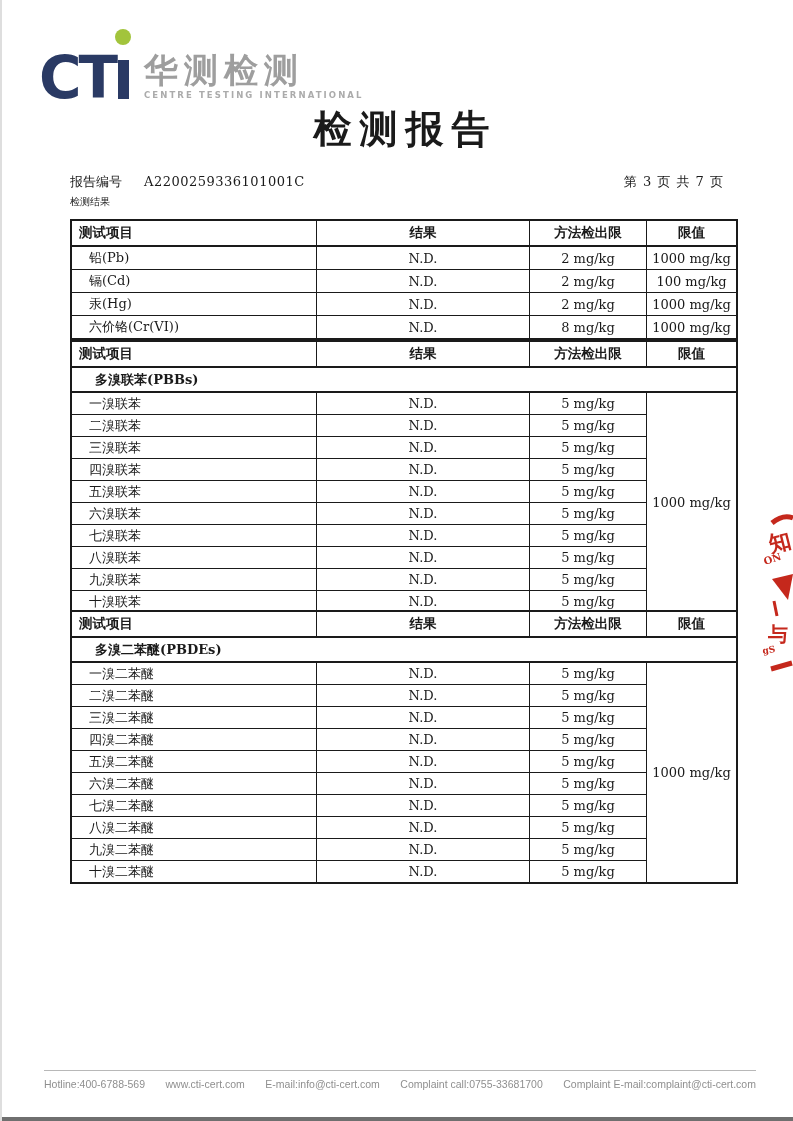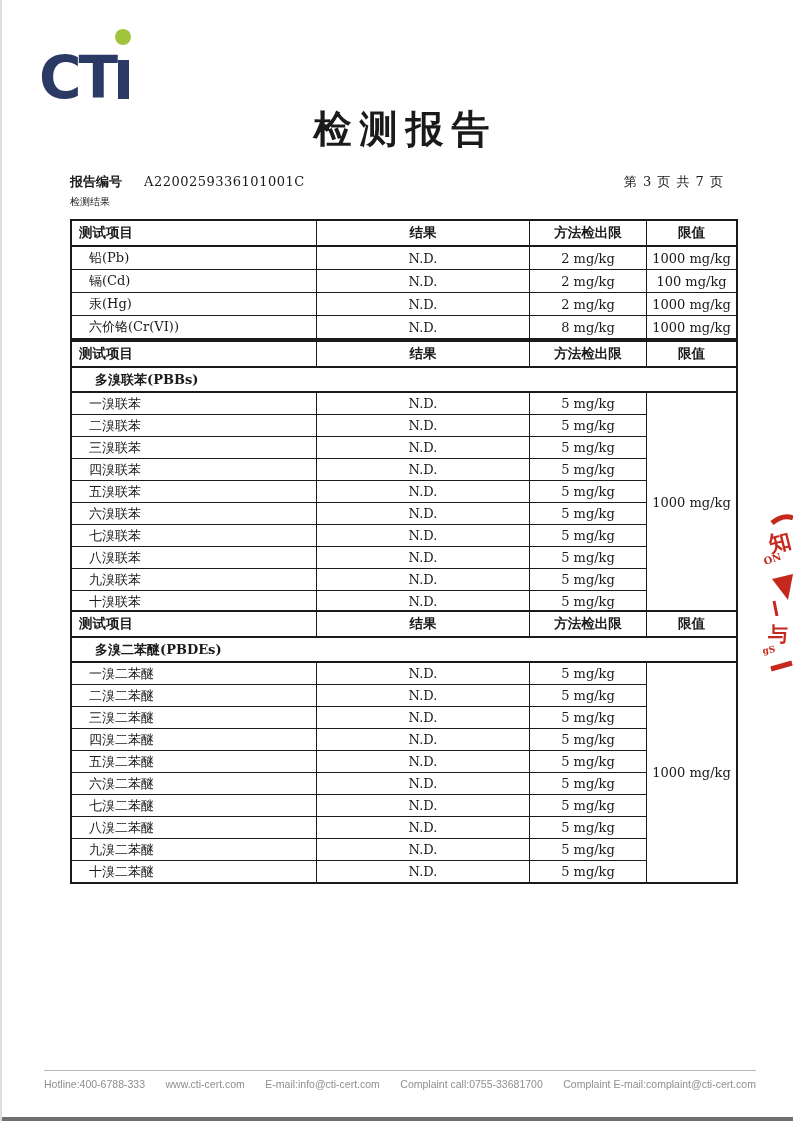--- a/index.html
+++ b/index.html
@@ -19,21 +19,21 @@
   .logo-cn-block{margin-left:8px;padding-bottom:0px;}
   .logo-cn{font-family:"DejaVu Sans","Liberation Sans",sans-serif;font-size:34px;line-height:1.1;
     color:var(--graylogo);letter-spacing:6px;font-weight:bold;}
   .logo-tagline{font-family:"DejaVu Sans","Liberation Sans",sans-serif;font-size:8.5px;color:#ababab;
     letter-spacing:2.1px;font-weight:bold;margin-top:1px;}
   
   .title{position:absolute;top:104px;left:0;width:100%;text-align:center;
     font-size:38px;font-weight:bold;letter-spacing:8px;margin-left:8px;}
   .meta{position:absolute;top:173px;left:68px;width:654px;display:flex;
     justify-content:space-between;align-items:baseline;font-size:13px;}
-  .report-label{font-weight:bold;}
+  .report-label{font-weight:normal;}
   .report-no{margin-left:22px;letter-spacing:0.5px;}
   .page-info{font-size:13px;letter-spacing:1px;}
   .results-label{position:absolute;top:195px;left:68px;font-weight:normal;font-size:10px;}
   
   table.tbl{position:absolute;left:68px;width:654px;border-collapse:collapse;table-layout:fixed;
     font-size:13px;background:#fff;}
   table.tbl,table.tbl th,table.tbl td{border:1px solid #1a1a1a;}
   table.tbl{border:2px solid #1a1a1a;}
   table.tbl th{border-bottom:2px solid #1a1a1a;font-size:13.5px;font-weight:bold;height:24px;
     text-align:center;padding:0;}
@@ -63,20 +63,24 @@
 <body>
 
 <div class="page" style="--navy: #2a3a64; --green: #a2c43c; --graylogo: #9e9e9e; --stamp: #c5281c;">
 
   <div class="logo">
     <div class="logo-cti">
       <span class="logo-ct">CT</span>
       <span class="logo-stem"></span>
       <span class="logo-dot"></span>
     </div>
+    <div class="logo-cn-block">
+      <div class="logo-cn">华测检测</div>
+      <div class="logo-tagline">CENTRE TESTING INTERNATIONAL</div>
+    </div>
   </div>
 
   <div class="title">检测报告</div>
 
   <div class="meta">
     <div>
       <span class="report-label">报告编号</span><span class="report-no">A2200259336101001C</span>
     </div>
     <div class="page-info">第 3 页  共 7 页</div>
   </div>
@@ -253,21 +257,21 @@
       <text x="5" y="60" font-size="10" fill="currentColor" font-weight="bold" transform="rotate(-18 5 60)">ON</text>
       <polygon points="12,74 33,69 28,95" fill="currentColor"></polygon>
       <path d="M14,96 L17,111" stroke="currentColor" stroke-width="3" fill="none"></path>
       <text x="8" y="136" font-size="20" fill="currentColor" font-weight="bold">与</text>
       <text x="3" y="149" font-size="9" fill="currentColor" font-weight="bold" transform="rotate(-10 3 149)">gS</text>
       <path d="M11,164 L32,158" stroke="currentColor" stroke-width="5" fill="none"></path>
     </svg>
   </div>
 
   <div class="footer">
-      <span>Hotline:400-6788-333</span>
+      <span>Hotline:400-6788-569</span>
       <span>www.cti-cert.com</span>
       <span>E-mail:info@cti-cert.com</span>
       <span>Complaint call:0755-33681700</span>
       <span>Complaint E-mail:complaint@cti-cert.com</span>
     </div>
   <div class="bottom-bar"></div>
 
 </div>
 
 </body></html>

